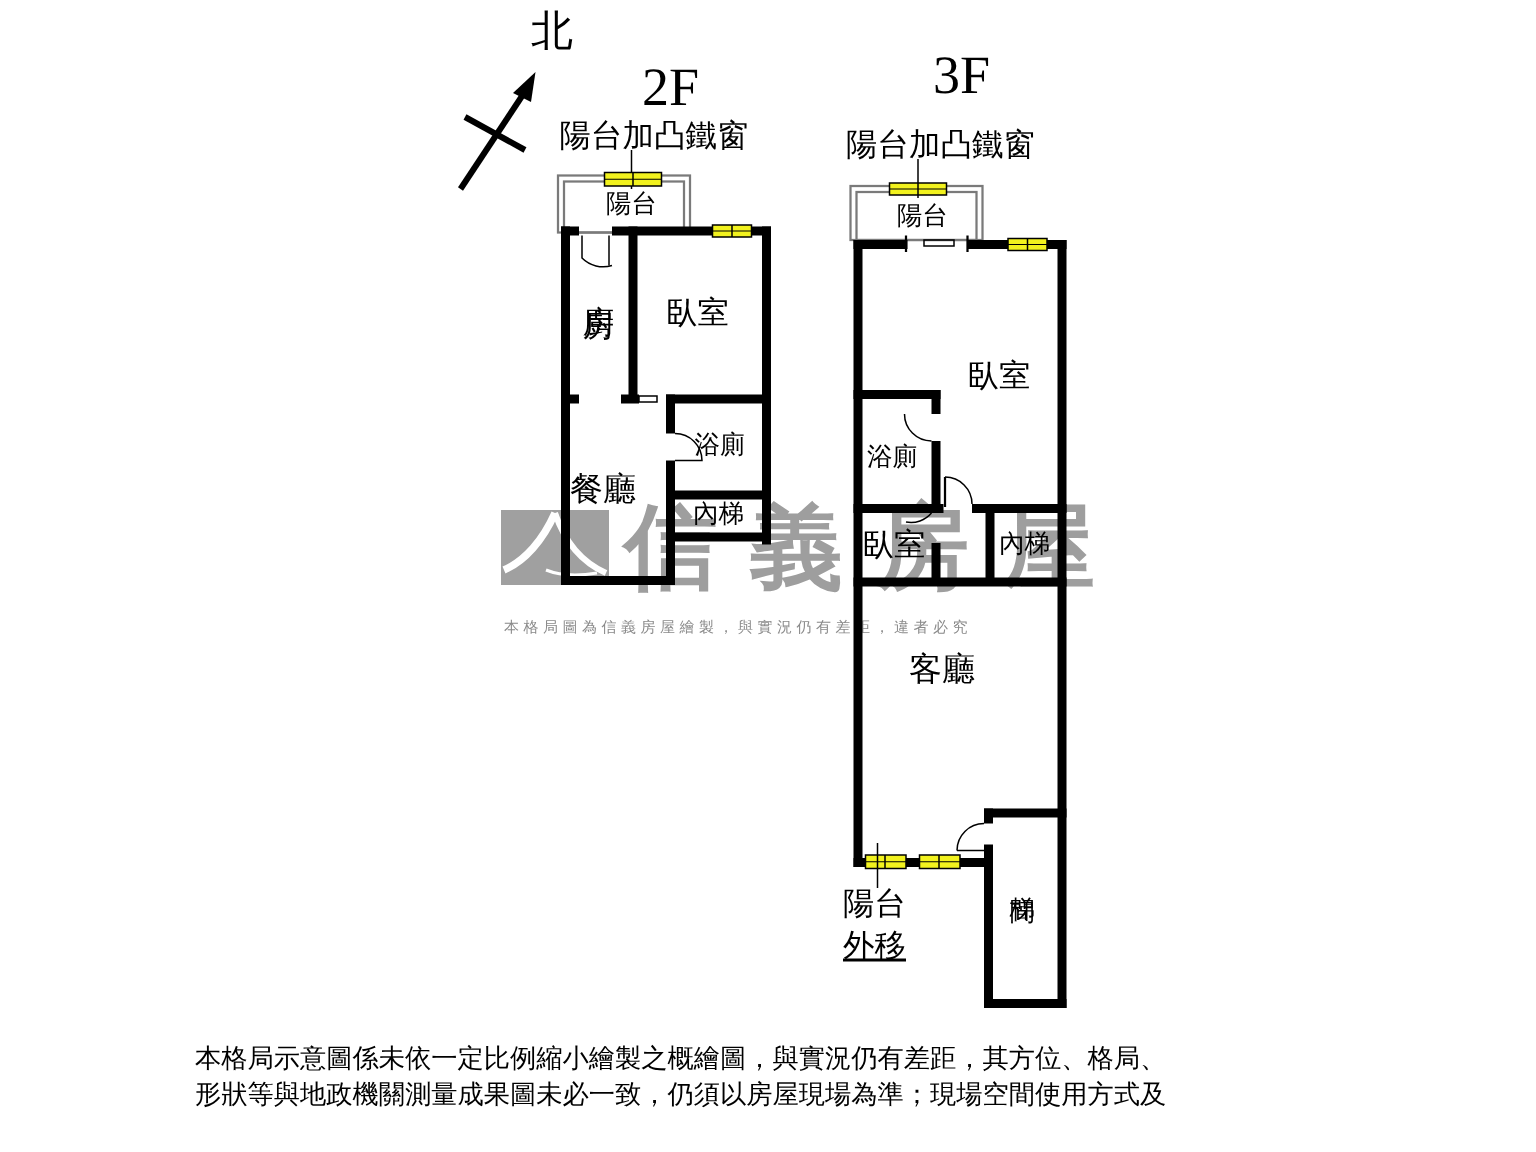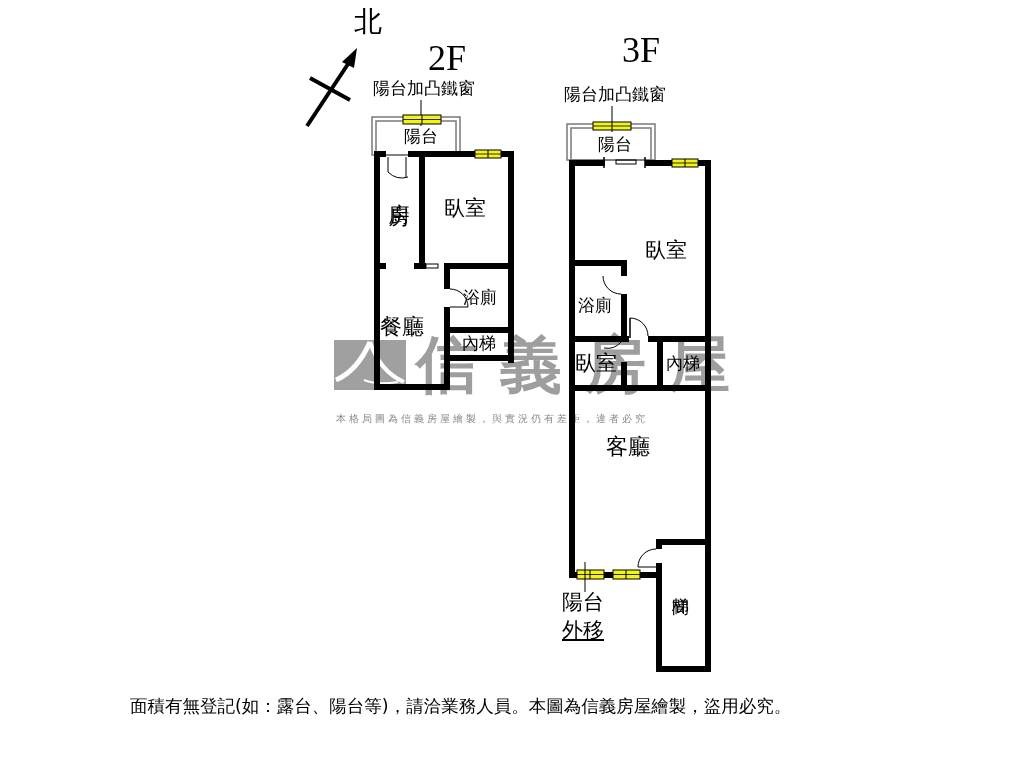--- a/index.html
+++ b/index.html
@@ -2,21 +2,21 @@
 <html><head>
 <meta charset="utf-8">
 <style>
   html, body { margin:0; padding:0; background:#ffffff; }
   body { width:1024px; height:768px; position:relative; overflow:hidden;
          font-family:"DejaVu Sans","Liberation Sans",sans-serif; color:#000; }
   svg#plan { position:absolute; left:0; top:0; }
   .lbl { position:absolute; white-space:nowrap; line-height:1; color:#000; }
   .serif { font-family:"Liberation Serif","DejaVu Serif",serif; }
   .title-floor { font-size:36px; }
-  .callout { font-size:17px; }
+  .callout { font-size:21px; }
   .room-lg { font-size:22px; }
   .room-md { font-size:21px;text-align:center; }
   .room-sm { font-size:17px; }
   .north { font-size:28px; }
   .vert { writing-mode:vertical-rl; letter-spacing:2px; }
   .wm-text { position:absolute; font-size:62px; color:#9e9e9e; letter-spacing:22px; line-height:1; font-weight:bold; }
   .wm-sub { position:absolute; font-size:10px; color:#8a8a8a; letter-spacing:3px; line-height:1; }
   .disclaimer { position:absolute; left:130px; top:694px; width:780px; font-size:17.5px; line-height:24px; color:#000; }
   .disclaimer div { white-space:nowrap; }
 </style>
@@ -168,14 +168,15 @@
 <div class="lbl room-md" style="left:645px;top:240px;">臥室</div>
 <div class="lbl room-sm" style="left:578px;top:297px;">浴廁</div>
 <div class="lbl room-md" style="left:575px;top:353px;">臥室</div>
 <div class="lbl room-sm" style="left:666px;top:355px;">內梯</div>
 <div class="lbl room-lg" style="left:606px;top:436px;">客廳</div>
 <div class="lbl room-sm vert" style="left:672px;top:584px;">梯間</div>
 <div class="lbl room-md" style="left:562px;top:592px;">陽台</div>
 <div class="lbl room-md" style="left:562px;top:620px;text-decoration:underline;">外移</div>
 
 <div class="disclaimer">
-  <div>面積有無登記(如：露台、陽台等)，請洽業務人員。本圖為信義房屋繪製，盜用必究。</div>
+  <div>本格局示意圖係未依一定比例縮小繪製之概繪圖，與實況仍有差距，其方位、格局、</div>
+  <div>形狀等與地政機關測量成果圖未必一致，仍須以房屋現場為準；現場空間使用方式及</div>
 </div>
 
 </body></html>

